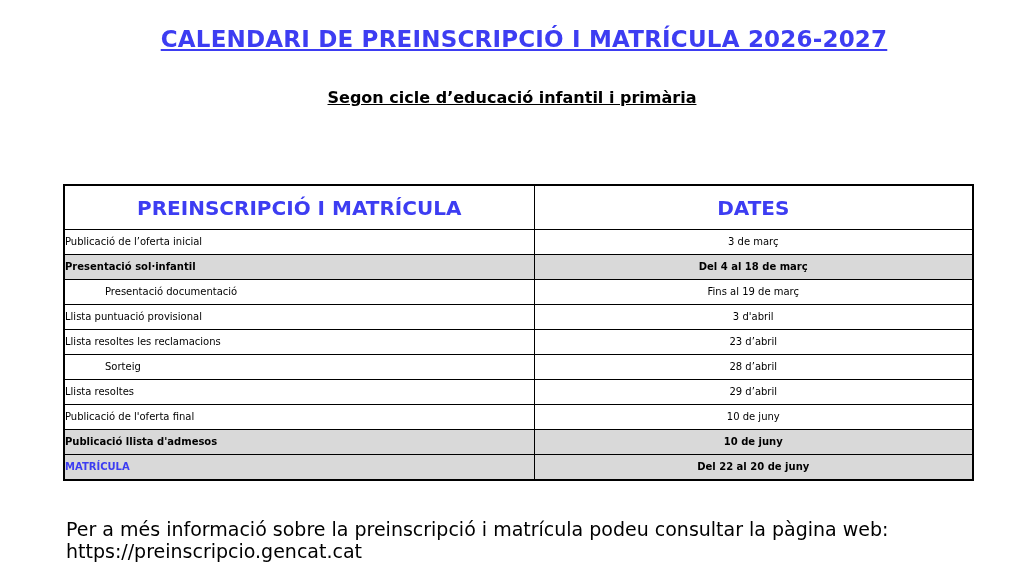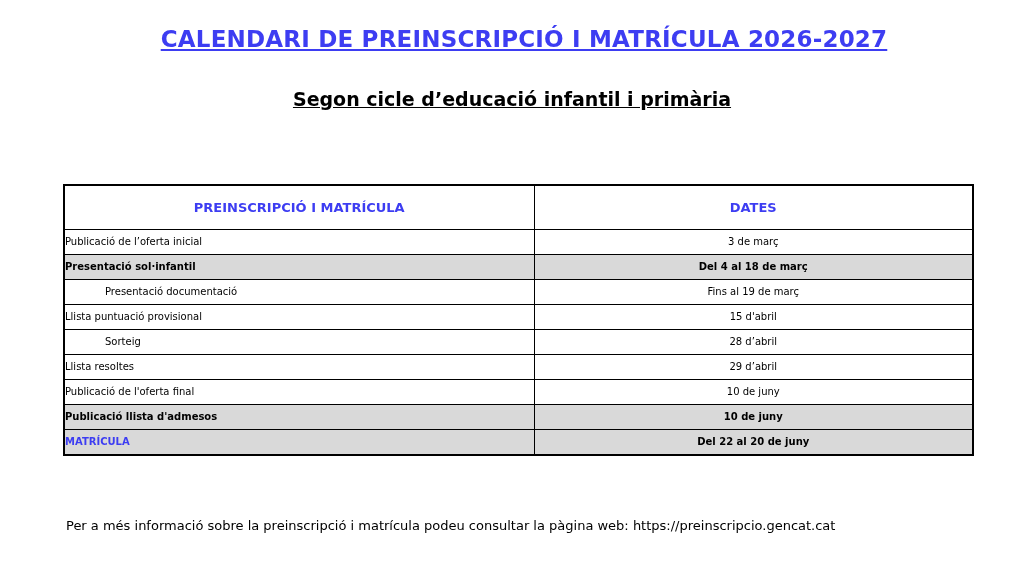--- a/index.html
+++ b/index.html
@@ -29,21 +29,21 @@
     text-decoration: underline;
     letter-spacing: 0.2px;
     margin-left: 12px;
   }
   .subtitle {
     position: absolute;
     top: 88px;
     left: 0;
     width: 100%;
     text-align: center;
-    font-size: 19px;
+    font-size: 16px;
     font-weight: bold;
     color: #000000;
     text-decoration: underline;
   }
   table.calendar {
     position: absolute;
     top: 184px;
     left: 63px;
     width: 909px;
     border-collapse: collapse;
@@ -53,21 +53,21 @@
   table.calendar th,
   table.calendar td {
     border: 1px solid #000000;
     padding: 0;
     vertical-align: middle;
   }
   col.col-activity { width: 470px; }
   col.col-date    { width: 439px; }
   thead th {
     height: 43px;
-    font-size: 13px;
+    font-size: 20px;
     font-weight: bold;
     color: var(--accent);
     text-align: center;
   }
   tbody td {
     height: 24px;
     font-size: 10px;
     line-height: 24px;
     white-space: nowrap;
     overflow: hidden;
@@ -88,21 +88,21 @@
   tr.bold td {
     font-weight: bold;
   }
   td.blue {
     color: var(--accent);
   }
   .footer {
     position: absolute;
     top: 518px;
     left: 66px;
-    font-size: 13px;
+    font-size: 19px;
     color: #000000;
   }
 </style>
 </head>
 <body>
 
 <div class="page">
 
   <div class="title">CALENDARI DE PREINSCRIPCIÓ I MATRÍCULA 2026-2027</div>
 
@@ -127,21 +127,25 @@
         <tr class="highlight bold">
           <td class="cell-activity">Presentació sol·infantil</td>
           <td class="cell-date">Del 4 al 18 de març</td>
         </tr>
         <tr>
           <td class="cell-activity indent">Presentació documentació</td>
           <td class="cell-date">Fins al 19 de març</td>
         </tr>
         <tr>
           <td class="cell-activity">Llista puntuació provisional</td>
-          <td class="cell-date">15 d'abril</td>
+          <td class="cell-date">3 d'abril</td>
+        </tr>
+        <tr>
+          <td class="cell-activity">Llista resoltes les reclamacions</td>
+          <td class="cell-date">23 d’abril</td>
         </tr>
         <tr>
           <td class="cell-activity indent">Sorteig</td>
           <td class="cell-date">28 d’abril</td>
         </tr>
         <tr>
           <td class="cell-activity">Llista resoltes</td>
           <td class="cell-date">29 d’abril</td>
         </tr>
         <tr>

